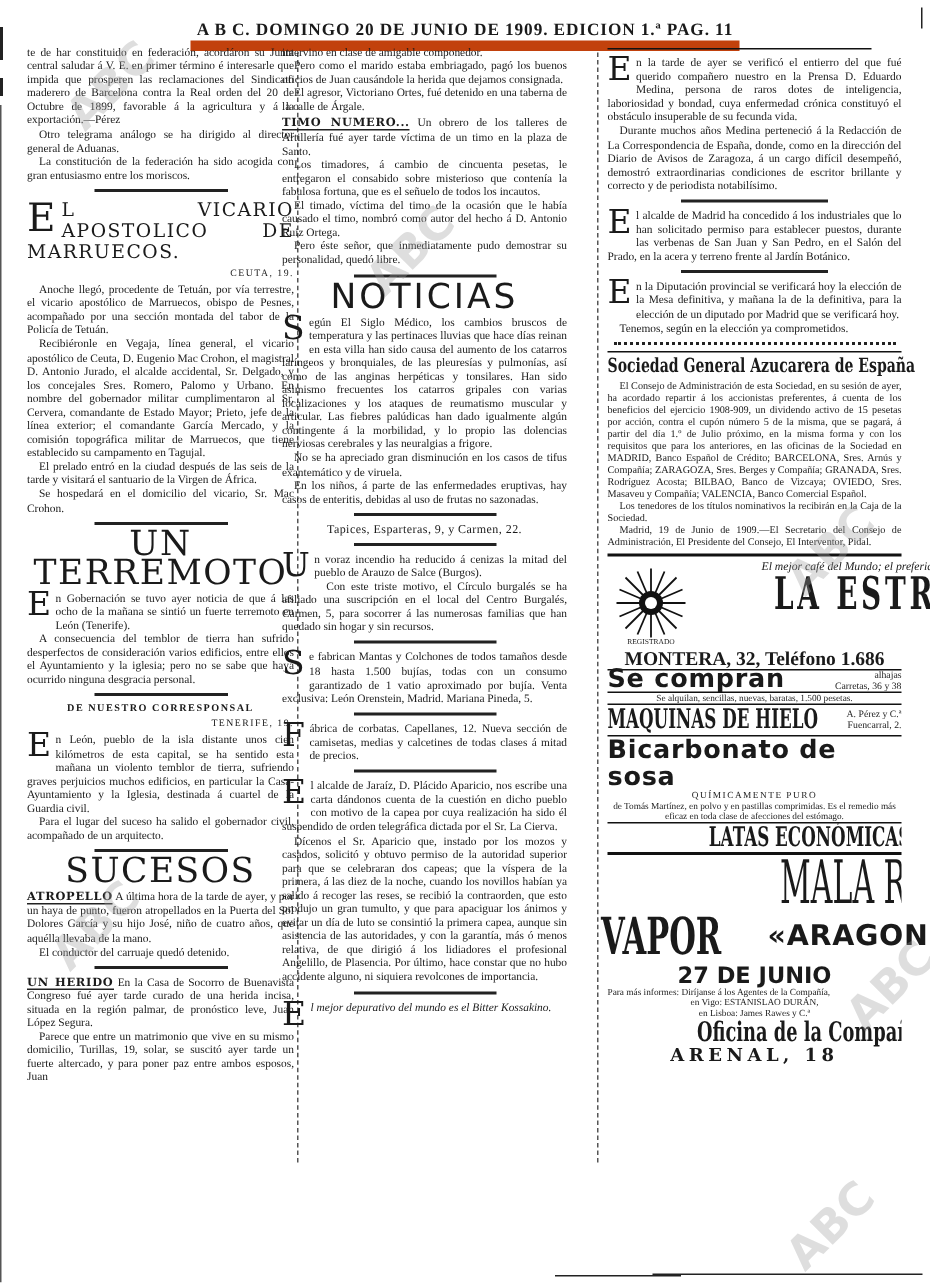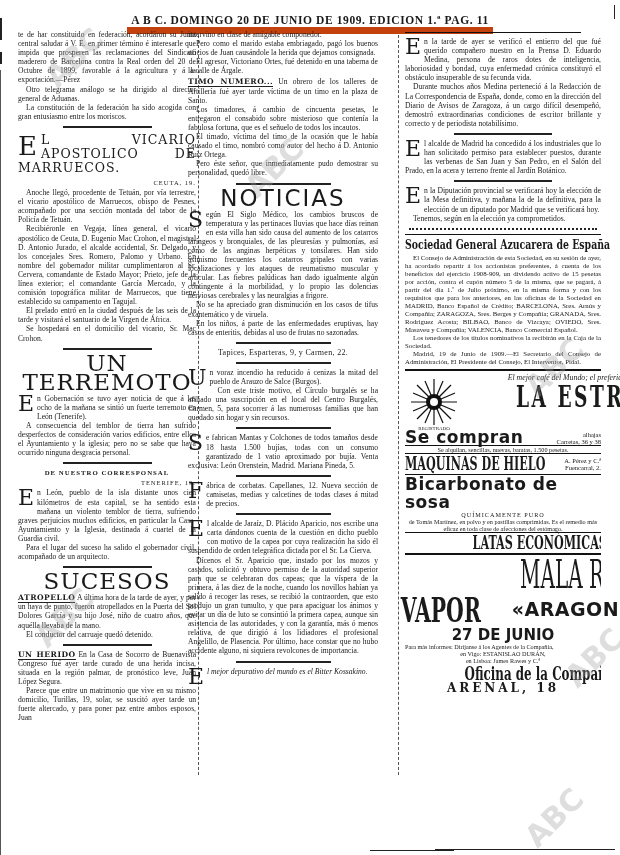--- a/index.html
+++ b/index.html
@@ -175,20 +175,21 @@
           <circle cx="29" cy="29" r="8" fill="#111"></circle>
           <circle cx="29" cy="29" r="4" fill="#fff"></circle>
         </svg>
         <div style="position:absolute;bottom:-2px;left:0;width:58px;text-align:center;font-size:5px;">REGISTRADO</div>
       </div>
       <div class="estrella-right">
         <div class="tagline">El mejor café del Mundo; el preferido por los más exigentes.</div>
         <div style="overflow:hidden;"><span class="condensed estrella-name">LA ESTRELLA</span></div>
       </div>
     </div>
+    <div class="addr">MONTERA, 32, Teléfono 1.686</div>
 
     <div class="se-compran">
       <span class="big">Se compran</span>
       <span class="small"><span>alhajas</span><br><span>Carretas, 36 y 38</span></span>
     </div>
     <div class="tiny" style="border-bottom:1px solid #111;">Se alquilan, sencillas, nuevas, baratas, 1.500 pesetas.</div>
 
     <div class="maquinas">
       <span style="overflow:hidden;flex:1;"><span class="condensed big" style="transform-origin:left;">MAQUINAS DE HIELO</span></span>
       <span class="small" style="font-size:6.5px;line-height:7px;text-align:right;"><span>A. Pérez y C.ª</span><br><span>Fuencarral, 2.</span></span>

